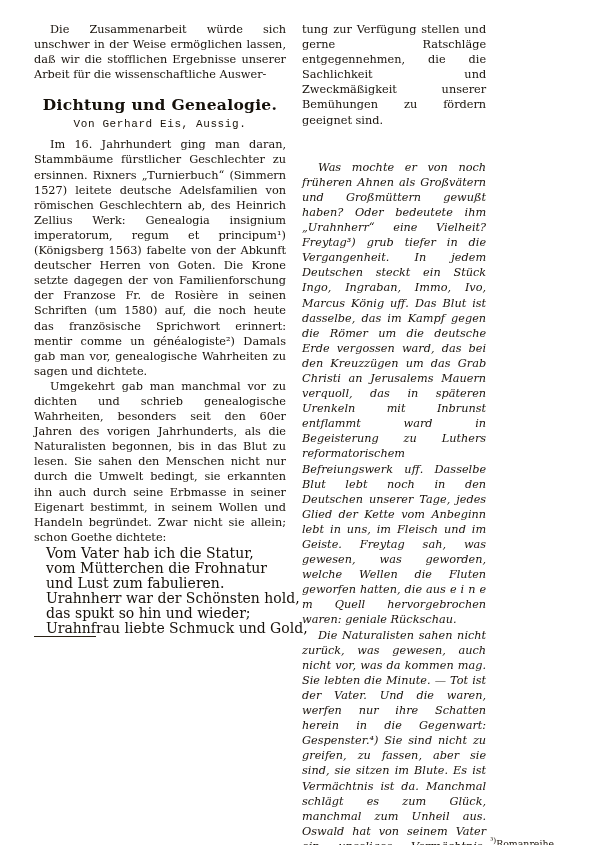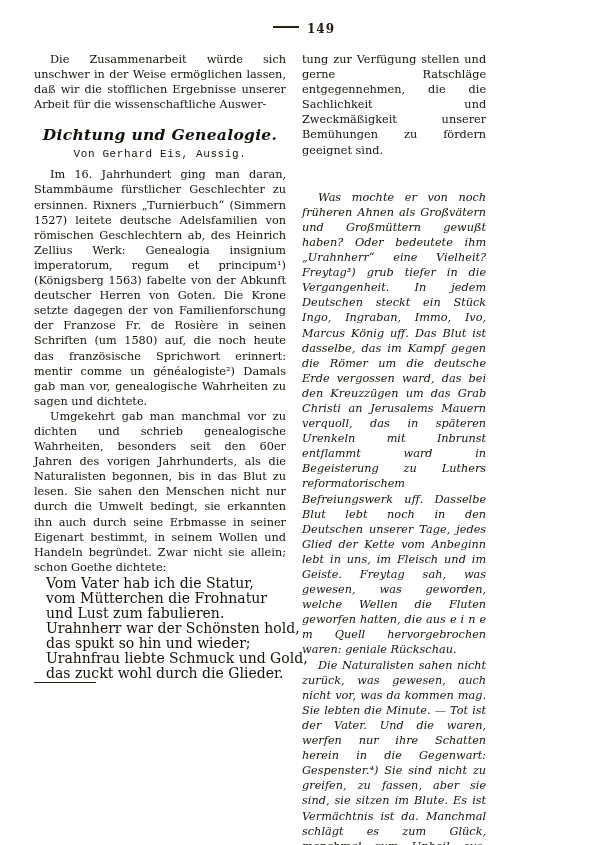--- a/index.html
+++ b/index.html
@@ -72,21 +72,20 @@
 
   
   .art-title {
     text-align: center;
     font-family: "DejaVu Serif", serif;
     font-weight: bold;
     font-size: 15.5px;
     letter-spacing: 0.3px;
     margin: 13px 0 4px 0;
     color: #15100a;
-    font-style: italic;
   }
   .art-byline {
     text-align: center;
     font-family: Liberation Mono, monospace;
     font-size: 11px;
     margin: 0 0 7px 0;
     letter-spacing: 0.6px;
     color: #1a1309;
   }
   
@@ -119,23 +118,20 @@
   .col-left { position: relative; display: flex; flex-direction: column; }
   .col-right { position: relative; display: flex; flex-direction: row; }
   .col-body { flex: 1 1 auto; }
   .col-foot { margin-top: auto; }
 </style>
 </head>
 <body>
 
 <div class="page">
 
-  <div class="page-header">
-    <span class="rule"></span><span>149</span>
-  </div>
 
   <div class="columns">
 
     <div class="col col-left">
       <div class="col-body">
         <div class="body-text">
           <p class="para">Die Zusammenarbeit würde sich unschwer in der Weise ermöglichen lassen, daß wir die stofflichen Ergebnisse unserer Arbeit für die wissenschaftliche Auswer-</p>
         </div>
 
         <div class="art-title">Dichtung und Genealogie.</div>
@@ -146,21 +142,20 @@
           <p class="para">Umgekehrt gab man manchmal vor zu dichten und schrieb genealogische Wahrheiten, besonders seit den 60er Jahren des vorigen Jahrhunderts, als die Naturalisten begonnen, bis in das Blut zu lesen. Sie sahen den Menschen nicht nur durch die Umwelt bedingt, sie erkannten ihn auch durch seine Erbmasse in seiner Eigenart bestimmt, in seinem Wollen und Handeln begründet. Zwar nicht sie allein; schon Goethe dichtete:</p>
         </div>
 
         <div class="body-text verse">
           <span class="line">Vom Vater hab ich die Statur,</span>
           <span class="line">vom Mütterchen die Frohnatur</span>
           <span class="line">und Lust zum fabulieren.</span>
           <span class="line">Urahnherr war der Schönsten hold,</span>
           <span class="line">das spukt so hin und wieder;</span>
           <span class="line">Urahnfrau liebte Schmuck und Gold,</span>
-          <span class="line">das zuckt wohl durch die Glieder.</span>
         </div>
       </div>
 
       <div class="col-foot">
         <div class="footnote-rule"></div>
       </div>
     </div>
 
     <div class="col col-right">
       <div class="col-body">

